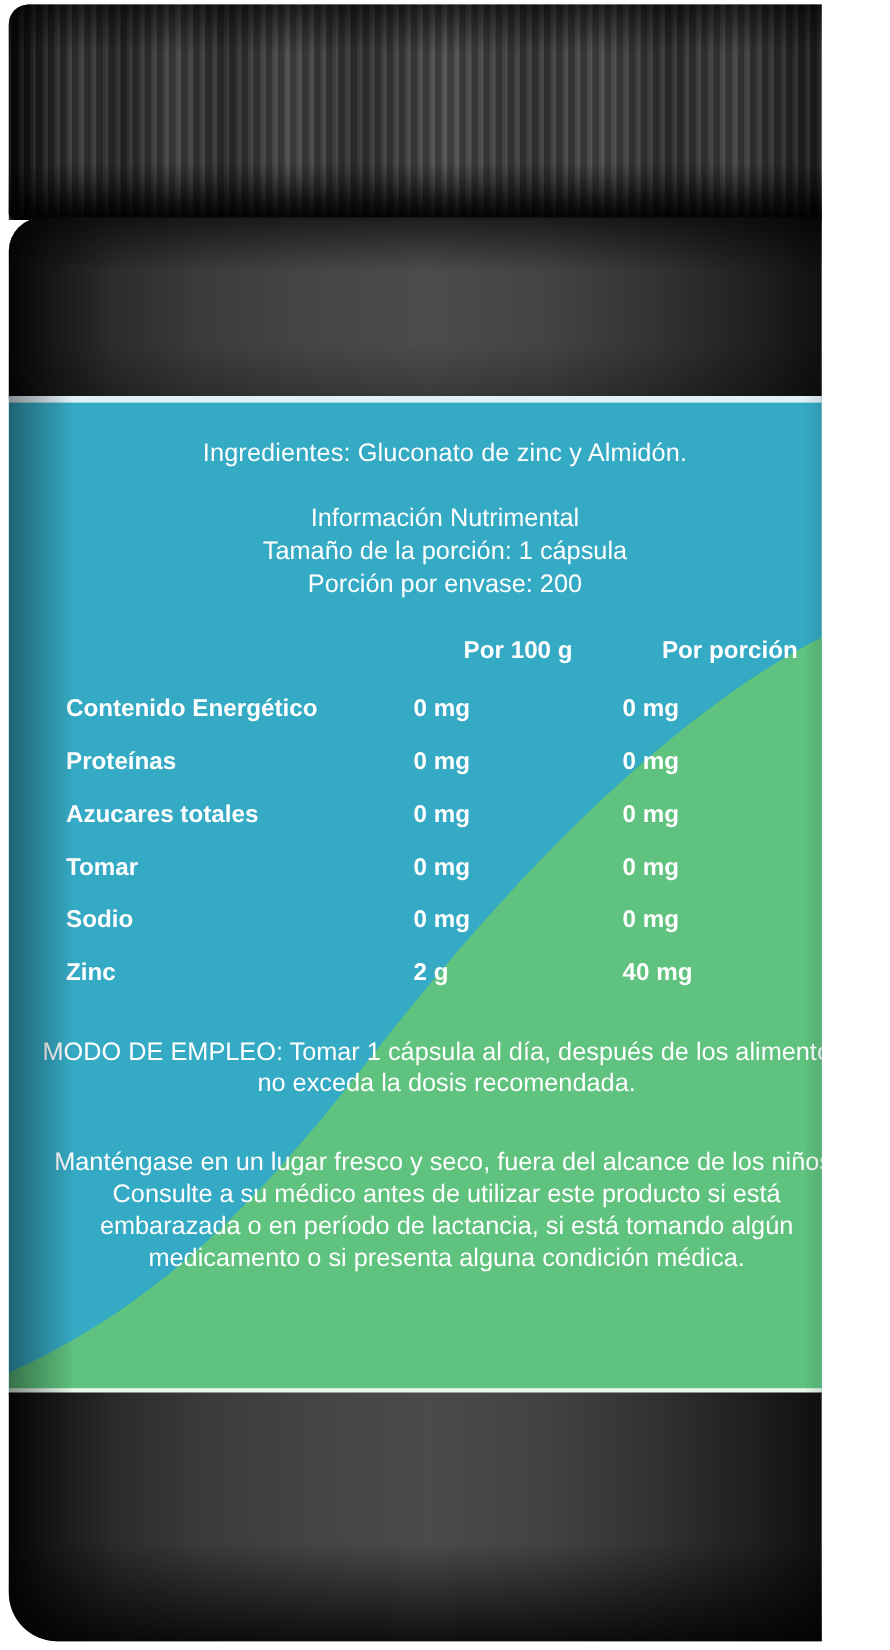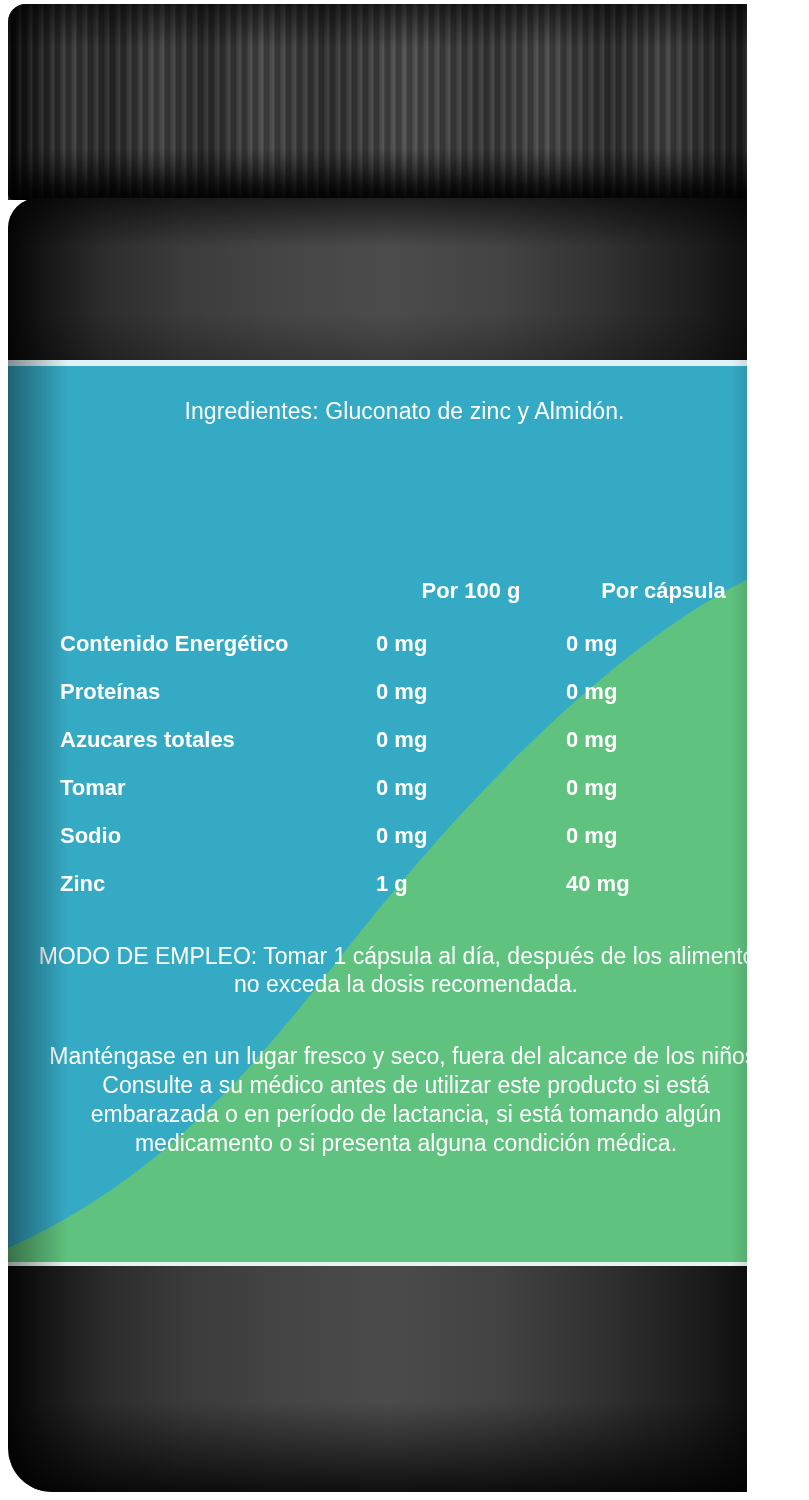--- a/index.html
+++ b/index.html
@@ -278,27 +278,32 @@
       <path d="M793 196 C 640 250, 470 420, 330 600 C 240 715, 150 820, 0 888 L 0 908 L 793 908 Z" fill="#5fc27e"></path>
     </svg>
 
     <div class="label-edge-top"></div>
     <div class="label-edge-bottom"></div>
 
     <div class="label-content">
 
       <div class="ingredients">Ingredientes: Gluconato de zinc y Almidón.</div>
 
+      <div class="nutri-head">
+        <div>Información Nutrimental</div>
+        <div>Tamaño de la porción: 1 cápsula</div>
+        <div>Porción por envase: 200</div>
+      </div>
 
       <table class="nutri">
         <thead>
           <tr>
             <th class="blank"></th>
             <th class="c100">Por 100 g</th>
-            <th class="cport">Por cápsula</th>
+            <th class="cport">Por porción</th>
           </tr>
         </thead>
         <tbody>
           <tr>
             <td class="name">Contenido Energético</td>
             <td class="v1">0 mg</td>
             <td class="v2">0 mg</td>
           </tr>
           <tr>
             <td class="name">Proteínas</td>
@@ -315,21 +320,21 @@
             <td class="v1">0 mg</td>
             <td class="v2">0 mg</td>
           </tr>
           <tr>
             <td class="name">Sodio</td>
             <td class="v1">0 mg</td>
             <td class="v2">0 mg</td>
           </tr>
           <tr>
             <td class="name">Zinc</td>
-            <td class="v1">1 g</td>
+            <td class="v1">2 g</td>
             <td class="v2">40 mg</td>
           </tr>
         </tbody>
       </table>
 
       <div class="usage">MODO DE EMPLEO: Tomar 1 cápsula al día, después de los alimentos, no exceda la dosis recomendada.</div>
 
       <div class="warning">Manténgase en un lugar fresco y seco, fuera del alcance de los niños. Consulte a su médico antes de utilizar este producto si está embarazada o en período de lactancia, si está tomando algún medicamento o si presenta alguna condición médica.</div>
     </div>
 

